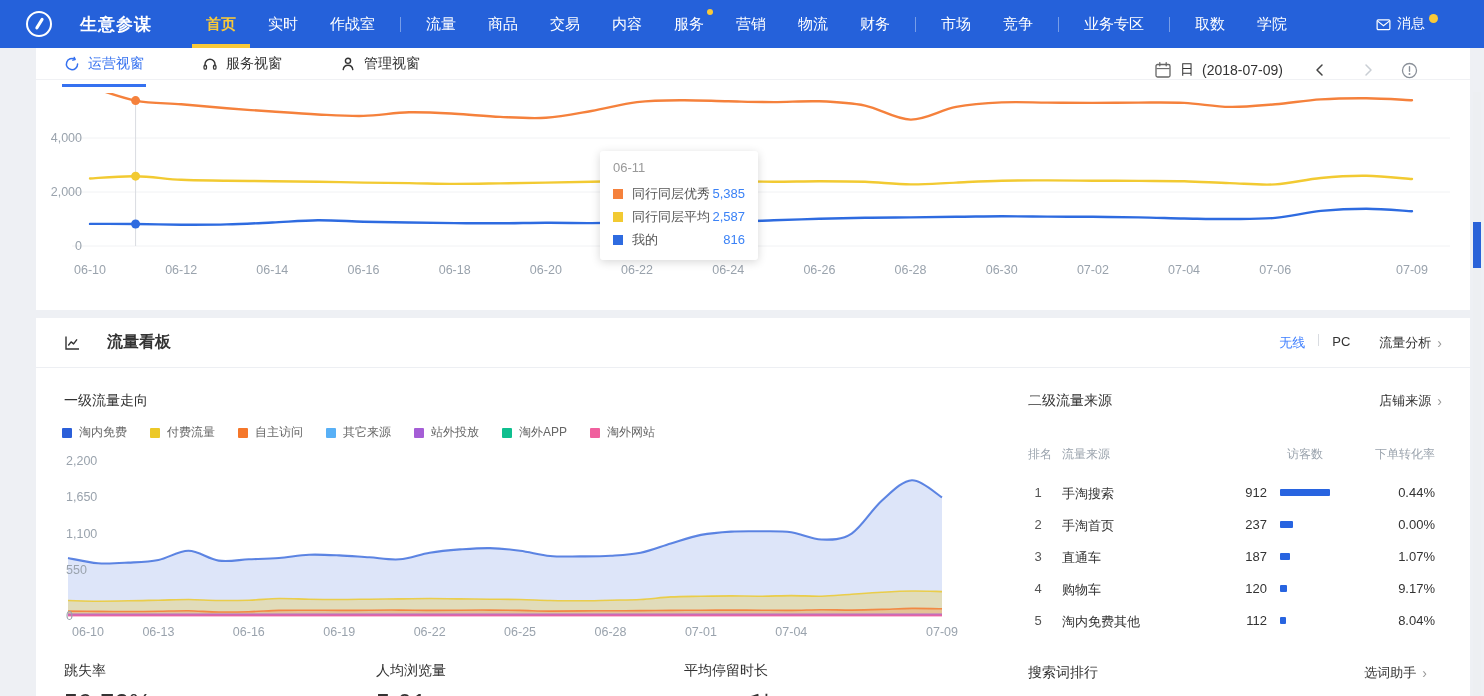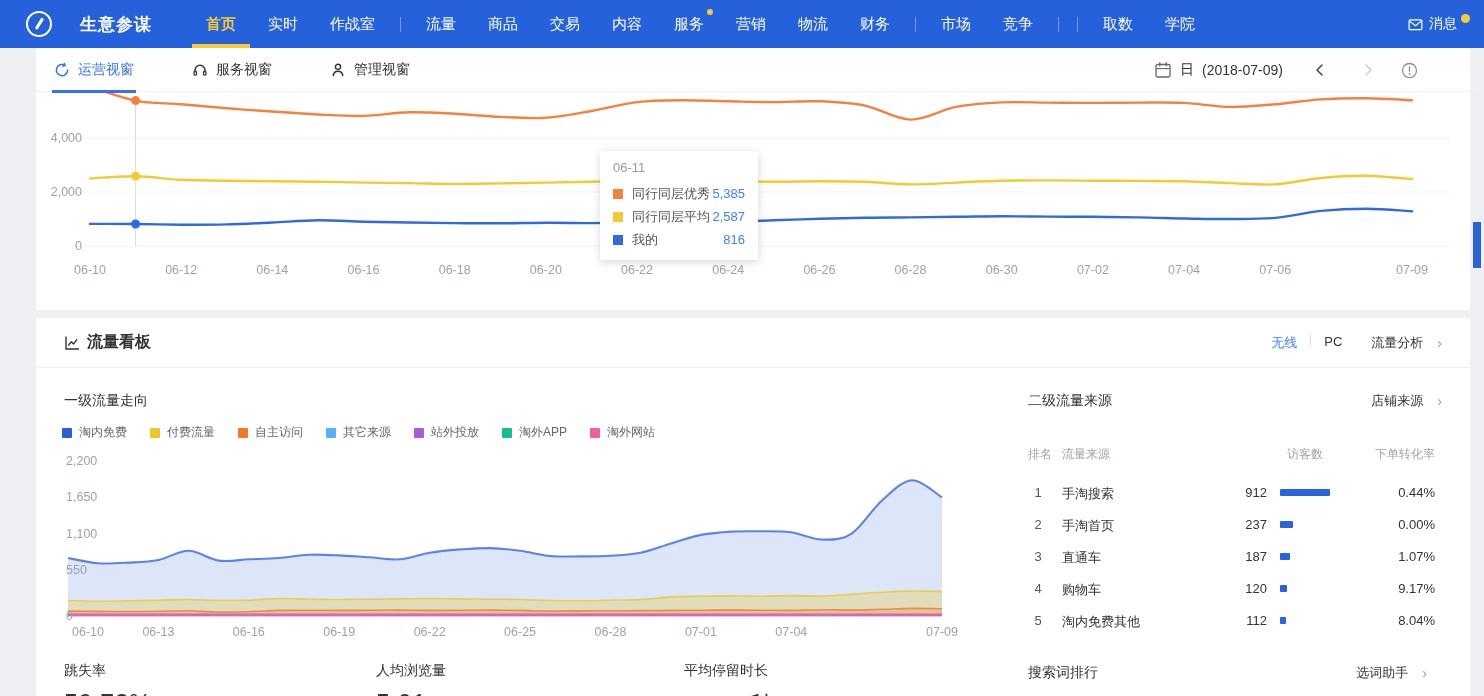--- a/index.html
+++ b/index.html
@@ -11,53 +11,53 @@
 .brand{display:flex;align-items:center;gap:28px;padding-left:26px;cursor:pointer;flex:none}
 .logo{width:26px;height:26px;border:2px solid #fff;border-radius:50%;position:relative;flex:none}
 .logo i{position:absolute;left:10px;top:4px;width:2.5px;height:13px;background:#fff;transform:rotate(32deg);border-radius:2px}
 .brand-name{font-size:17px;font-weight:bold;letter-spacing:1px;white-space:nowrap}
 .nav-items{display:flex;align-items:center;height:48px;margin-left:38px}
 .nav-item{position:relative;height:48px;line-height:48px;padding:0 16px;font-size:15px;cursor:pointer;white-space:nowrap}
 .nav-item.active{color:#f9c938;font-weight:bold}
 .nav-item.active::after{content:"";position:absolute;left:50%;transform:translateX(-50%);bottom:0;width:58px;height:4px;background:#f9c938}
 .ndot{position:absolute;top:9px;right:7px;width:6px;height:6px;border-radius:50%;background:#f9c938}
 .nav-divider{width:1px;height:15px;background:rgba(255,255,255,.38);margin:0 9px}
-.nav-right{margin-left:auto;padding-right:14px;display:flex;align-items:center;gap:6px;font-size:14px;cursor:pointer;position:relative}
+.nav-right{margin-left:auto;padding-right:46px;display:flex;align-items:center;gap:6px;font-size:14px;cursor:pointer;position:relative}
 .msg-dot{position:absolute;top:8px;right:20px;width:9px;height:9px;border-radius:50%;background:#f9c938}
 
 .card{position:absolute;background:#fff}
 .card1{left:36px;top:48px;width:1434px;height:262px}
 .card2{left:36px;top:318px;width:1434px;height:378px}
 
-.viewbar{position:relative;height:44px;border-bottom:1px solid #f0f1f4;display:flex;align-items:center;padding-left:18px}
+.viewbar{position:relative;height:32px;border-bottom:1px solid #f0f1f4;display:flex;align-items:center;padding-left:28px}
 .vtab{display:flex;align-items:center;gap:8px;height:44px;margin-right:58px;font-size:14px;color:#333;cursor:pointer;position:relative}
 .vtab.active{color:#3571f0}
 .vtab.active::after{content:"";position:absolute;bottom:-1px;left:-2px;right:-2px;height:3px;background:#3571f0}
 .vtab svg{display:block}
 .viewbar-right{position:absolute;right:52px;top:0;height:44px;display:flex;align-items:center;font-size:14px;color:#333}
 .date-text{cursor:pointer;display:flex;align-items:center;gap:8px}
 .chev{cursor:pointer;display:flex;margin-left:30px}
 .chev.disabled{cursor:default}
 .info{margin-left:26px;display:flex;cursor:pointer}
 
 .bench-svg{position:absolute;left:0;top:45px}
 .tooltip{position:absolute;left:564px;top:103px;width:158px;background:#fff;border-radius:3px;box-shadow:0 2px 10px rgba(0,0,0,.16);padding:9px 13px;z-index:5}
 .tt-title{color:#999;font-size:13px;margin-bottom:7px}
 .tt-row{display:flex;align-items:center;font-size:13px;color:#555;height:23px}
 .tt-row .sq{width:10px;height:10px;margin-right:9px;flex:none}
 .tt-row .lbl{flex:1;white-space:nowrap}
 .tt-row .val{color:#3b82f6}
 
 .tb-header{height:50px;border-bottom:1px solid #edeff3;display:flex;align-items:center;padding:0 28px}
-.tb-title{display:flex;align-items:center;gap:6px;font-size:16px;color:#333;font-weight:bold}
+.tb-title{display:flex;align-items:center;gap:26px;font-size:16px;color:#333;font-weight:bold}
 .tb-right{margin-left:auto;display:flex;align-items:flex-start;gap:13px;font-size:13px}
 .chan{cursor:pointer;color:#333}
 .chan.active{color:#3d7eff}
 .chan-div{width:1px;height:12px;background:#d9dce1}
-.link{color:#333;cursor:pointer;display:flex;align-items:center;gap:14px}
+.link{color:#333;cursor:pointer;display:flex;align-items:center;gap:6px}
 .arr{color:#999;font-size:14px;line-height:1}
 .trend-title{position:absolute;left:28px;top:74px;font-size:14px;color:#333}
 .legend{position:absolute;left:26px;top:106px;display:flex;gap:23px}
 .lg-item{display:flex;align-items:center;gap:7px;font-size:12px;color:#666;cursor:pointer;white-space:nowrap}
 .lg-item .sq{width:10px;height:10px;border-radius:1px;flex:none}
 .trend-svg{position:absolute;left:28px;top:132px}
 
 .panel-title{position:absolute;left:992px;top:74px;font-size:14px;color:#333}
 .panel-link{position:absolute;right:28px;top:74px;font-size:13px}
 .src-headers{position:absolute;left:992px;top:128px;width:407px;height:18px;font-size:12px;color:#9aa3ad}
@@ -104,20 +104,21 @@
         <div class="nav-item"><span>交易</span></div>
         <div class="nav-item"><span>内容</span></div>
         <div class="nav-item"><span>服务</span><i class="ndot"></i></div>
         <div class="nav-item"><span>营销</span></div>
         <div class="nav-item"><span>物流</span></div>
         <div class="nav-item"><span>财务</span></div>
         <span class="nav-divider"></span>
         <div class="nav-item"><span>市场</span></div>
         <div class="nav-item"><span>竞争</span></div>
         <span class="nav-divider"></span>
+        <div class="nav-item"><span>业务专区</span></div>
         <span class="nav-divider"></span>
         <div class="nav-item"><span>取数</span></div>
         <div class="nav-item"><span>学院</span></div>
       </nav>
     <div class="nav-right">
       <svg width="15" height="15" viewBox="0 0 16 16">
           <rect x="1.2" y="3" width="13.6" height="10.4" rx="1.2" fill="none" stroke="#fff" stroke-width="1.3"></rect>
           <path d="M1.8 4.4l6.2 4.8 6.2-4.8" fill="none" stroke="#fff" stroke-width="1.3"></path>
         </svg>
       <span>消息</span>

